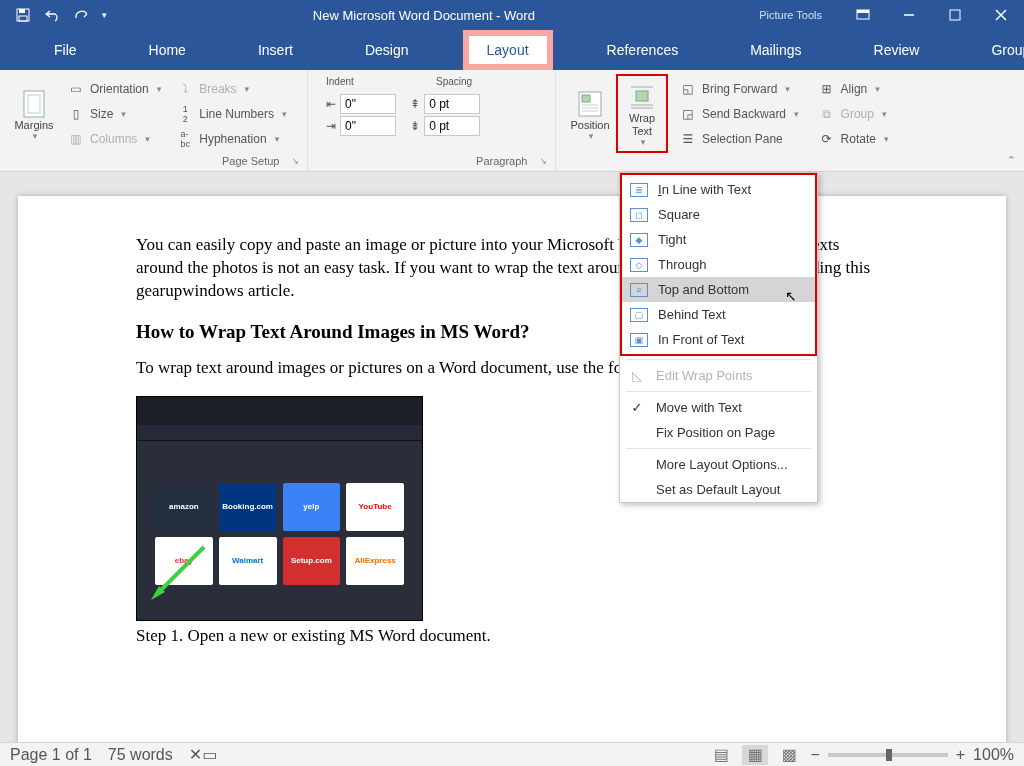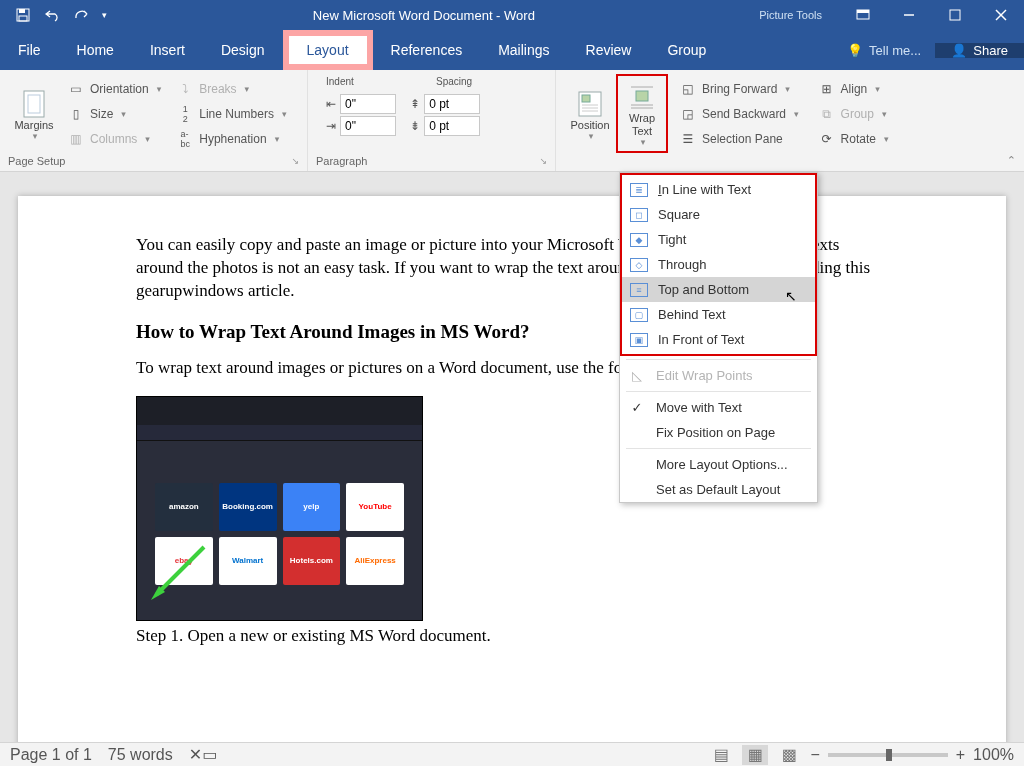--- a/index.html
+++ b/index.html
@@ -9,33 +9,33 @@
 .titlebar { height: 30px; background: #2b579a; display: flex; align-items: center; color: #fff; font-size: 12px; }
 .titlebar .qat { display: flex; align-items: center; gap: 4px; padding-left: 10px; }
 .titlebar .qat .qat-btn { width: 26px; height: 26px; display: flex; align-items: center; justify-content: center; color: #fff; }
 .titlebar .title { flex: 1; text-align: center; font-size: 13px; }
 .titlebar .picture-tools { font-size: 11px; color: #cfe0f3; padding: 0 18px; }
 .titlebar .winbtns { display: flex; }
 .titlebar .winbtns .wbtn { width: 46px; height: 30px; display: flex; align-items: center; justify-content: center; color: #fff; }
 
 
 .tabrow { height: 40px; background: #2b579a; display: flex; align-items: stretch; color: #fff; font-size: 14px; }
-.tabrow .tab { padding: 0 18px; display: flex; align-items: center; color: #fff; cursor: default; }
+.tabrow .tab { padding: 0 18px; display: flex; align-items: center; color: #fff; cursor: default; margin-left: 36px; }
 .tabrow .tab.active { background: #fff; color: #2b579a; border: 6px solid #fca5a5; }
 .tabrow .tab.file { padding: 0 18px; }
 .tabrow .spacer { flex: 1; }
 .tabrow .right-tabs { display: flex; align-items: center; }
 .tabrow .tell-me { display: flex; align-items: center; gap: 6px; padding: 0 14px; color: #cfe0f3; font-size: 13px; }
 .tabrow .share { background: #1e3e6e; padding: 0 16px; display: flex; align-items: center; gap: 6px; font-size: 13px; }
 
 
 .ribbon { height: 102px; background: #f3f3f3; border-bottom: 1px solid #d4d4d4; display: flex; position: relative; }
 .ribbon-group { border-right: 1px solid #e1e1e1; padding: 4px 8px 2px 8px; display: flex; flex-direction: column; }
 .ribbon-group .group-body { flex: 1; display: flex; }
-.ribbon-group .group-label { text-align: center; font-size: 11px; color: #666; height: 16px; display:flex; align-items:center; justify-content:space-between; gap:1px;}
+.ribbon-group .group-label { text-align: center; font-size: 11px; color: #666; height: 16px; display:flex; align-items:center; justify-content:flex-end; gap:12px;}
 .ribbon-group .group-label .launcher { font-size:9px; color:#999; }
 .ribbon-col { display: flex; flex-direction: column; justify-content: space-around; padding: 2px 4px; }
 .ribbon-big { display: flex; flex-direction: column; align-items: center; justify-content: center; width: 52px; font-size: 11px; color: #444; padding-top:2px; }
 .ribbon-big.highlight { border: 2px solid #d90000; }
 .ribbon-item { display: flex; align-items: center; gap: 6px; font-size: 12px; color: #555; height: 22px; padding: 0 4px; white-space: nowrap; }
 .ribbon-item.disabled { color: #b0b0b0; }
 .ribbon-item .ico { width: 16px; height: 16px; display: inline-flex; align-items:center; justify-content:center; }
 .spin { display: flex; align-items: center; gap: 4px; font-size: 12px; color: #555; height: 22px; }
 .spin input { width: 56px; height: 20px; border: 1px solid #c8c8c8; font-size: 12px; padding-left: 4px; }
 .ribbon .collapse-caret { position: absolute; right: 8px; bottom: 4px; font-size: 11px; color: #888; }
@@ -310,21 +310,21 @@
     <div class="browser-shot">
       <div class="bs-top"></div>
       <div class="bs-bar"></div>
       <div class="tiles">
         <div class="tile" style="background:#232f3e">amazon</div>
         <div class="tile" style="background:#003580">Booking.com</div>
         <div class="tile" style="background:#3b82f6">yelp</div>
         <div class="tile" style="background:#fff;color:#f00">YouTube</div>
         <div class="tile" style="background:#fff;color:#e53238">ebay</div>
         <div class="tile" style="background:#fff;color:#0071ce">Walmart</div>
-        <div class="tile" style="background:#d32f2f">Hotels.com</div>
+        <div class="tile" style="background:#d32f2f">Setup.com</div>
         <div class="tile" style="background:#fff;color:#ff6a00">AliExpress</div>
       </div>
       <svg class="arrow-green" viewBox="0 0 60 60">
           <line x1="55" y1="5" x2="8" y2="52" stroke="#3dd13d" stroke-width="4"></line>
           <polygon points="2,58 16,50 10,44" fill="#3dd13d"></polygon>
         </svg>
     </div>
     <p style="margin-top:4px">Step 1. Open a new or existing MS Word document.</p>
   </div>
 </div>

